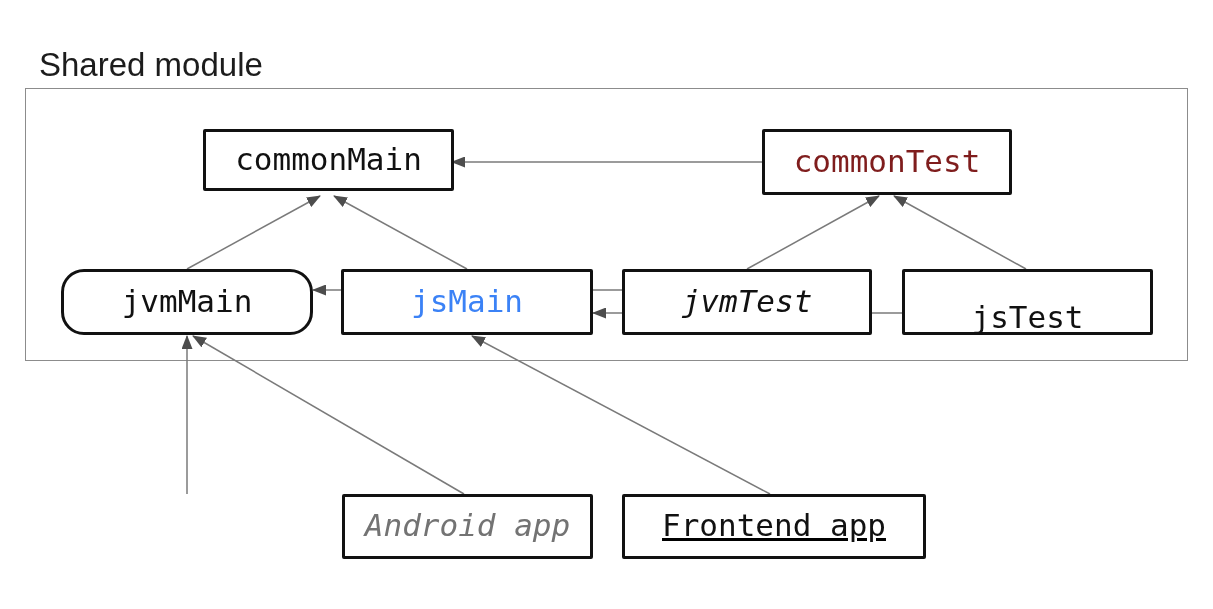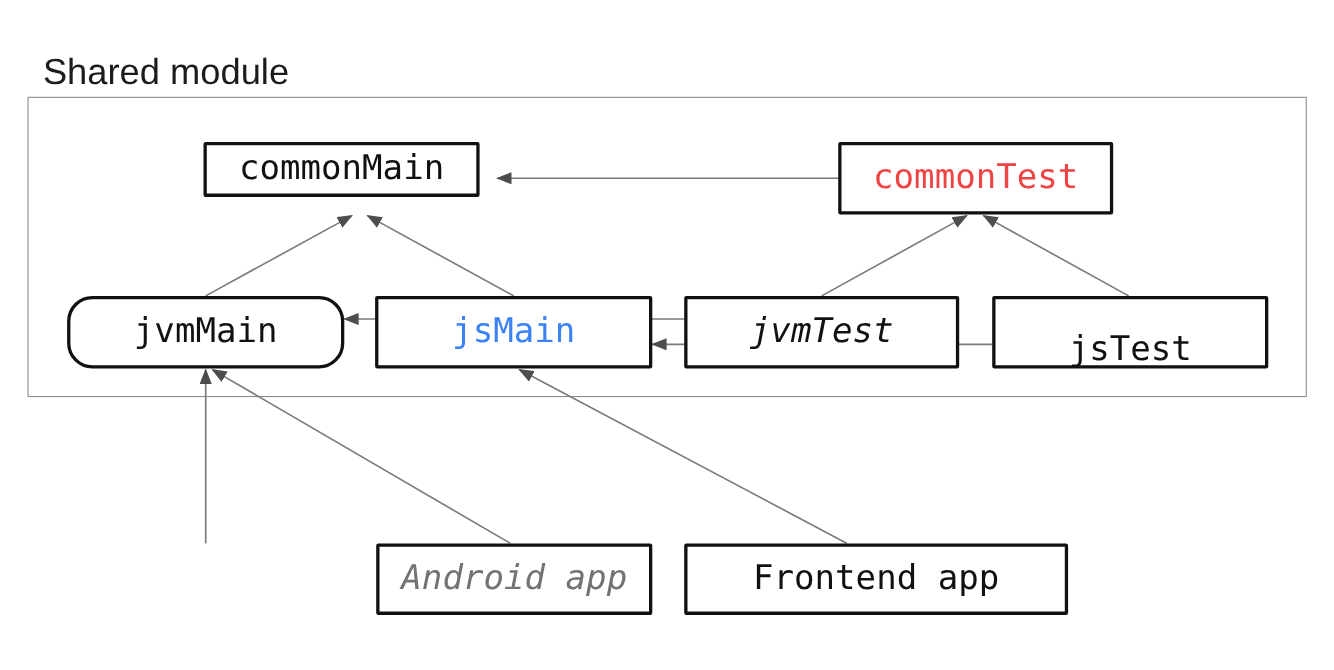--- a/index.html
+++ b/index.html
@@ -73,37 +73,37 @@
       <line x1="467" y1="269" x2="334" y2="196" stroke="#7a7a7a" stroke-width="1.5" marker-end="url(#arrowhead)"></line>
       <line x1="747" y1="269" x2="879" y2="196" stroke="#7a7a7a" stroke-width="1.5" marker-end="url(#arrowhead)"></line>
       <line x1="1026" y1="269" x2="894" y2="196" stroke="#7a7a7a" stroke-width="1.5" marker-end="url(#arrowhead)"></line>
       <line x1="622" y1="290" x2="313" y2="290" stroke="#7a7a7a" stroke-width="1.5" marker-end="url(#arrowhead)"></line>
       <line x1="902" y1="313" x2="593" y2="313" stroke="#7a7a7a" stroke-width="1.5" marker-end="url(#arrowhead)"></line>
       <line x1="187" y1="494" x2="187" y2="336" stroke="#7a7a7a" stroke-width="1.5" marker-end="url(#arrowhead)"></line>
       <line x1="464" y1="494" x2="193" y2="336" stroke="#7a7a7a" stroke-width="1.5" marker-end="url(#arrowhead)"></line>
       <line x1="770" y1="494" x2="472" y2="336" stroke="#7a7a7a" stroke-width="1.5" marker-end="url(#arrowhead)"></line>
     </svg>
 
-<div class="node" style="left: 185px; top: 129px; width: 251px; height: 50px; border-color: rgb(17, 17, 17); background: rgb(255, 255, 255);">
+<div class="node" style="left: 203px; top: 129px; width: 251px; height: 62px; border-color: rgb(17, 17, 17); background: rgb(255, 255, 255);">
       <span style="color: rgb(17, 17, 17);">commonMain</span>
     </div>
     <div class="node" style="left: 762px; top: 129px; width: 250px; height: 66px; border-color: rgb(17, 17, 17); background: rgb(255, 255, 255);">
-      <span style="color: #ef4444;">commonTest</span>
+      <span style="color: #7f1d1d;">commonTest</span>
     </div>
     <div class="node" style="left: 61px; top: 269px; width: 252px; height: 66px; border-color: rgb(17, 17, 17); background: rgb(255, 255, 255); border-radius: 23px;">
       <span style="color: rgb(17, 17, 17);">jvmMain</span>
     </div>
     <div class="node" style="left: 341px; top: 269px; width: 252px; height: 66px; border-color: rgb(17, 17, 17); background: rgb(255, 255, 255);">
       <span style="color: #3b82f6;">jsMain</span>
     </div>
     <div class="node" style="left: 622px; top: 269px; width: 250px; height: 66px; border-color: rgb(17, 17, 17); background: rgb(255, 255, 255);">
       <span style="color: rgb(17, 17, 17); font-style: italic;">jvmTest</span>
     </div>
     <div class="node" style="left: 902px; top: 269px; width: 251px; height: 66px; border-color: rgb(17, 17, 17); background: rgb(255, 255, 255);">
       <span style="color: rgb(17, 17, 17); margin-top: 32px;">jsTest</span>
     </div>
     <div class="node" style="left: 342px; top: 494px; width: 251px; height: 65px; border-color: rgb(17, 17, 17); background: rgb(255, 255, 255);">
       <span style="color: #737373; font-style: italic;">Android app</span>
     </div>
-    <div class="node" style="left: 622px; top: 494px; width: 349px; height: 65px; border-color: rgb(17, 17, 17); background: rgb(255, 255, 255);">
+    <div class="node" style="left: 622px; top: 494px; width: 304px; height: 65px; border-color: rgb(17, 17, 17); background: rgb(255, 255, 255); text-decoration: underline;">
       <span style="color: rgb(17, 17, 17);">Frontend app</span>
     </div>
   </div>
 
 </body></html>

